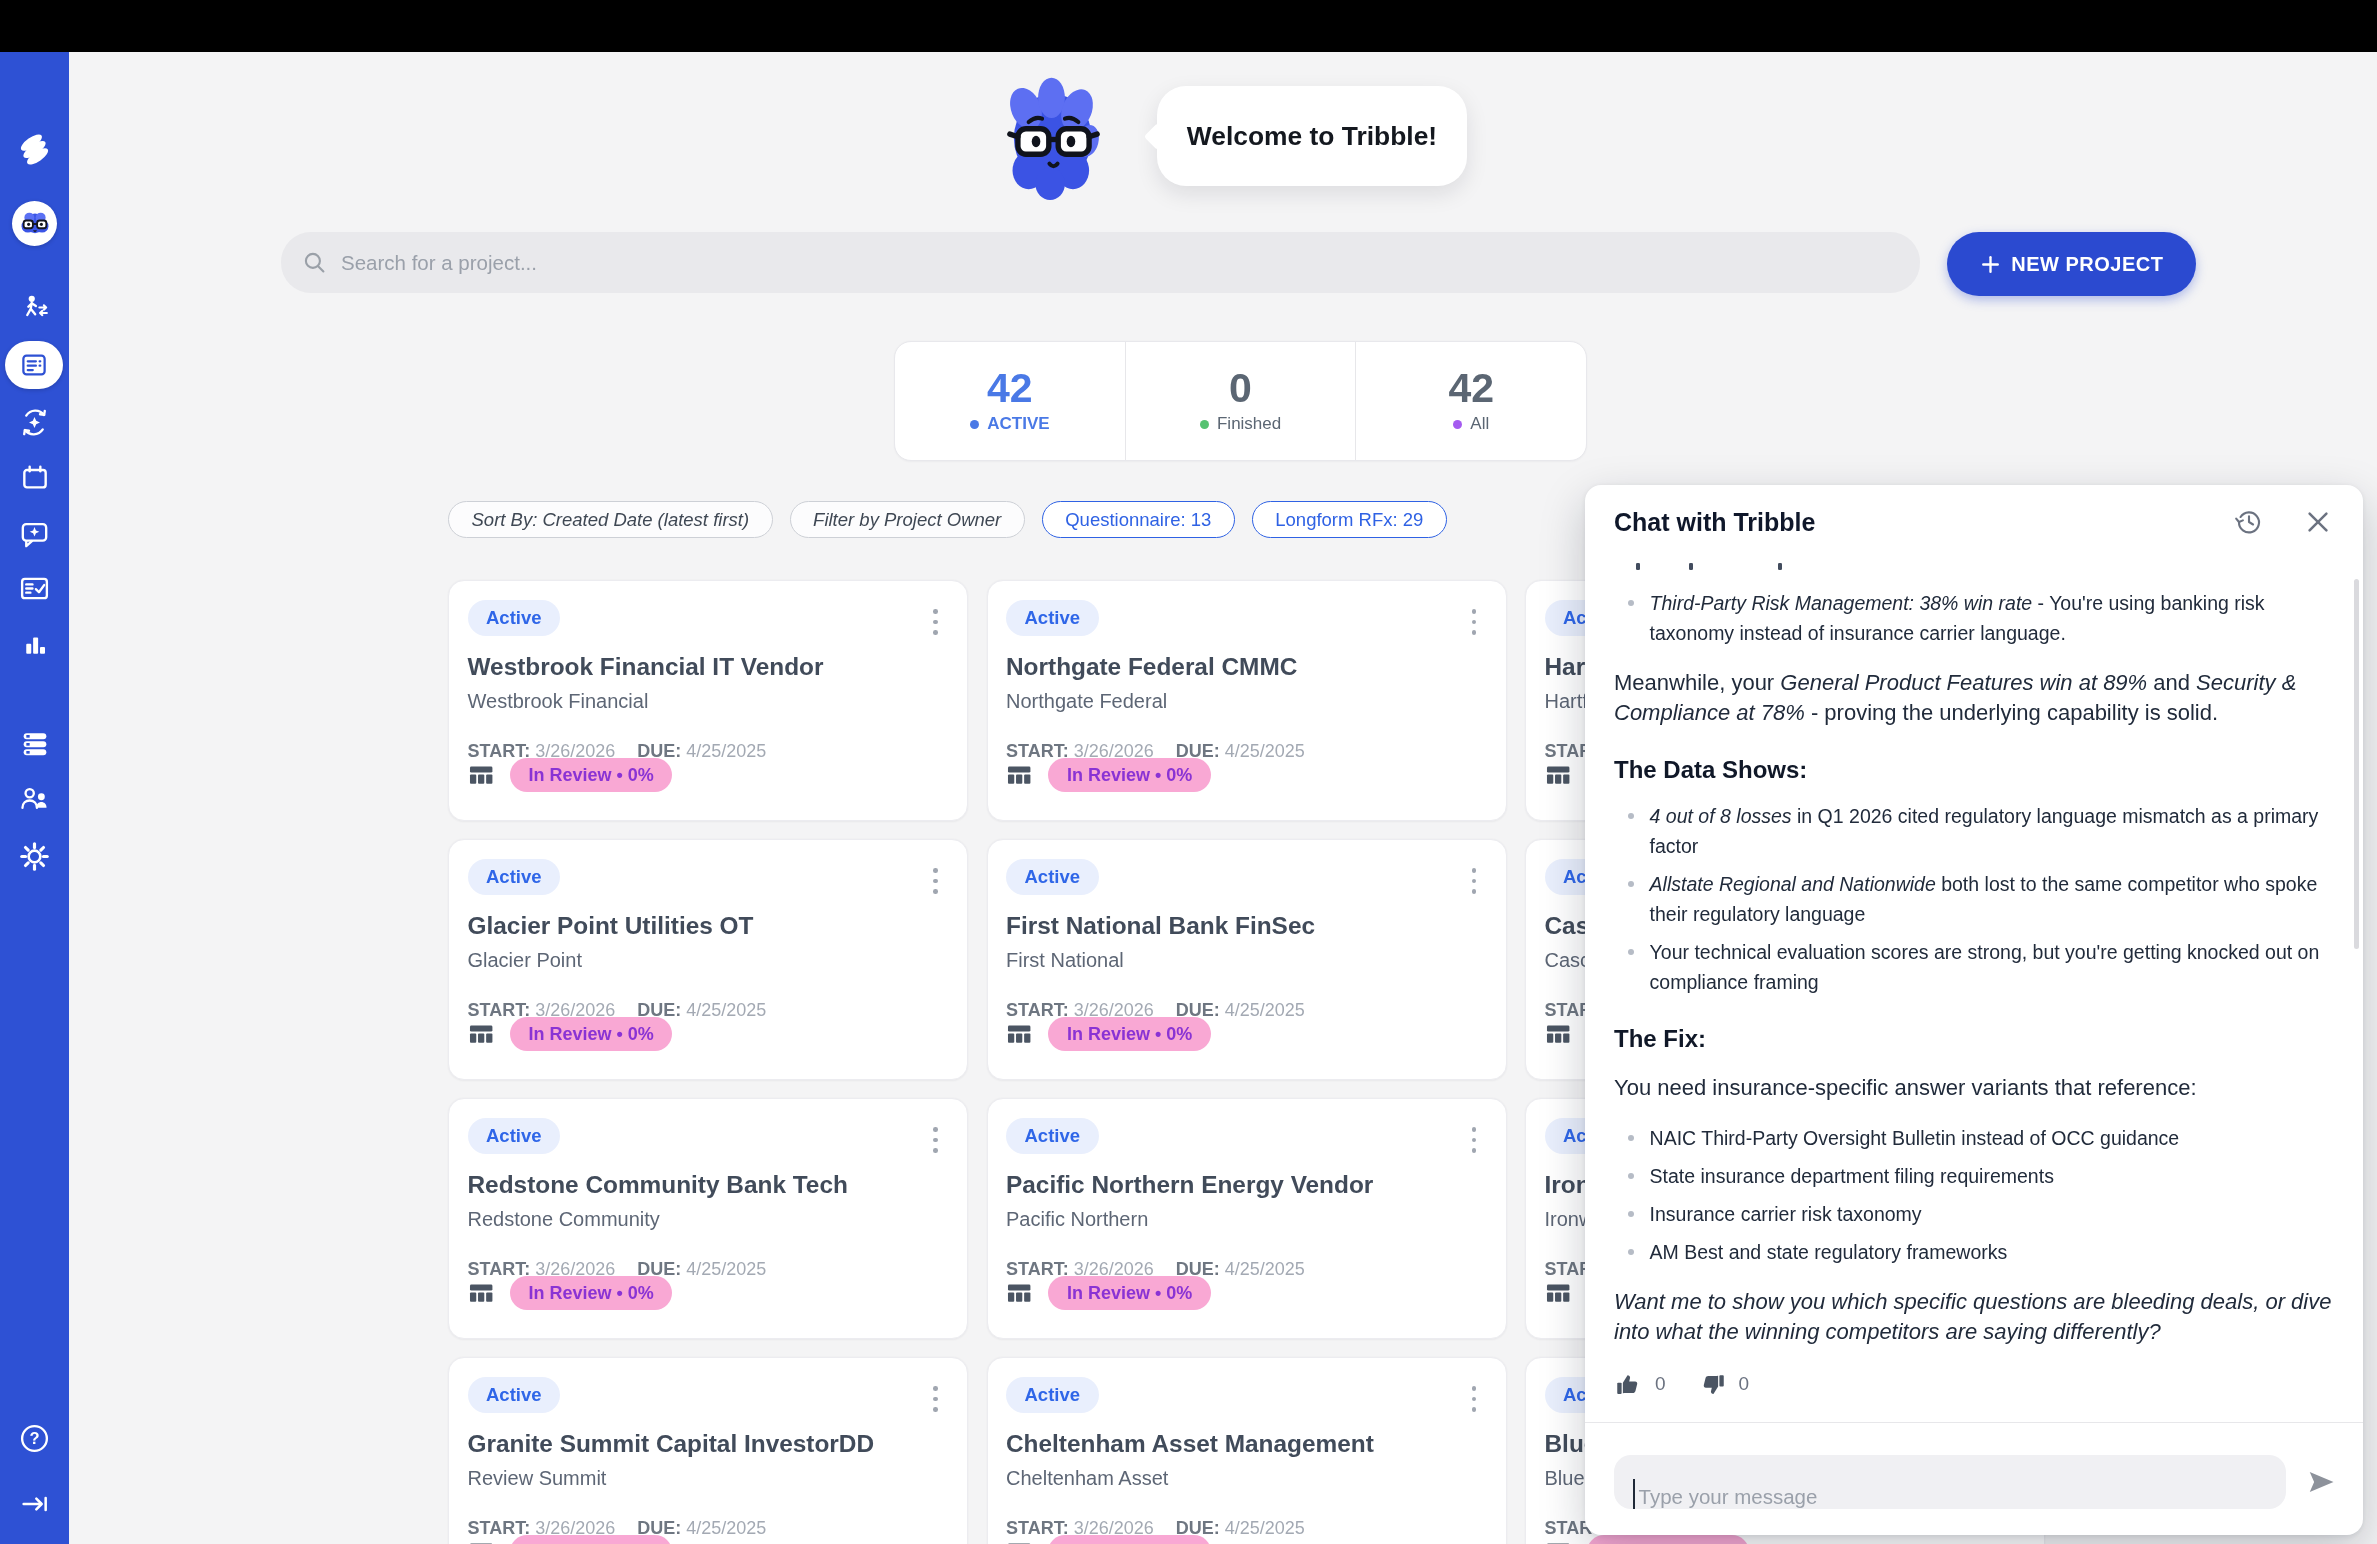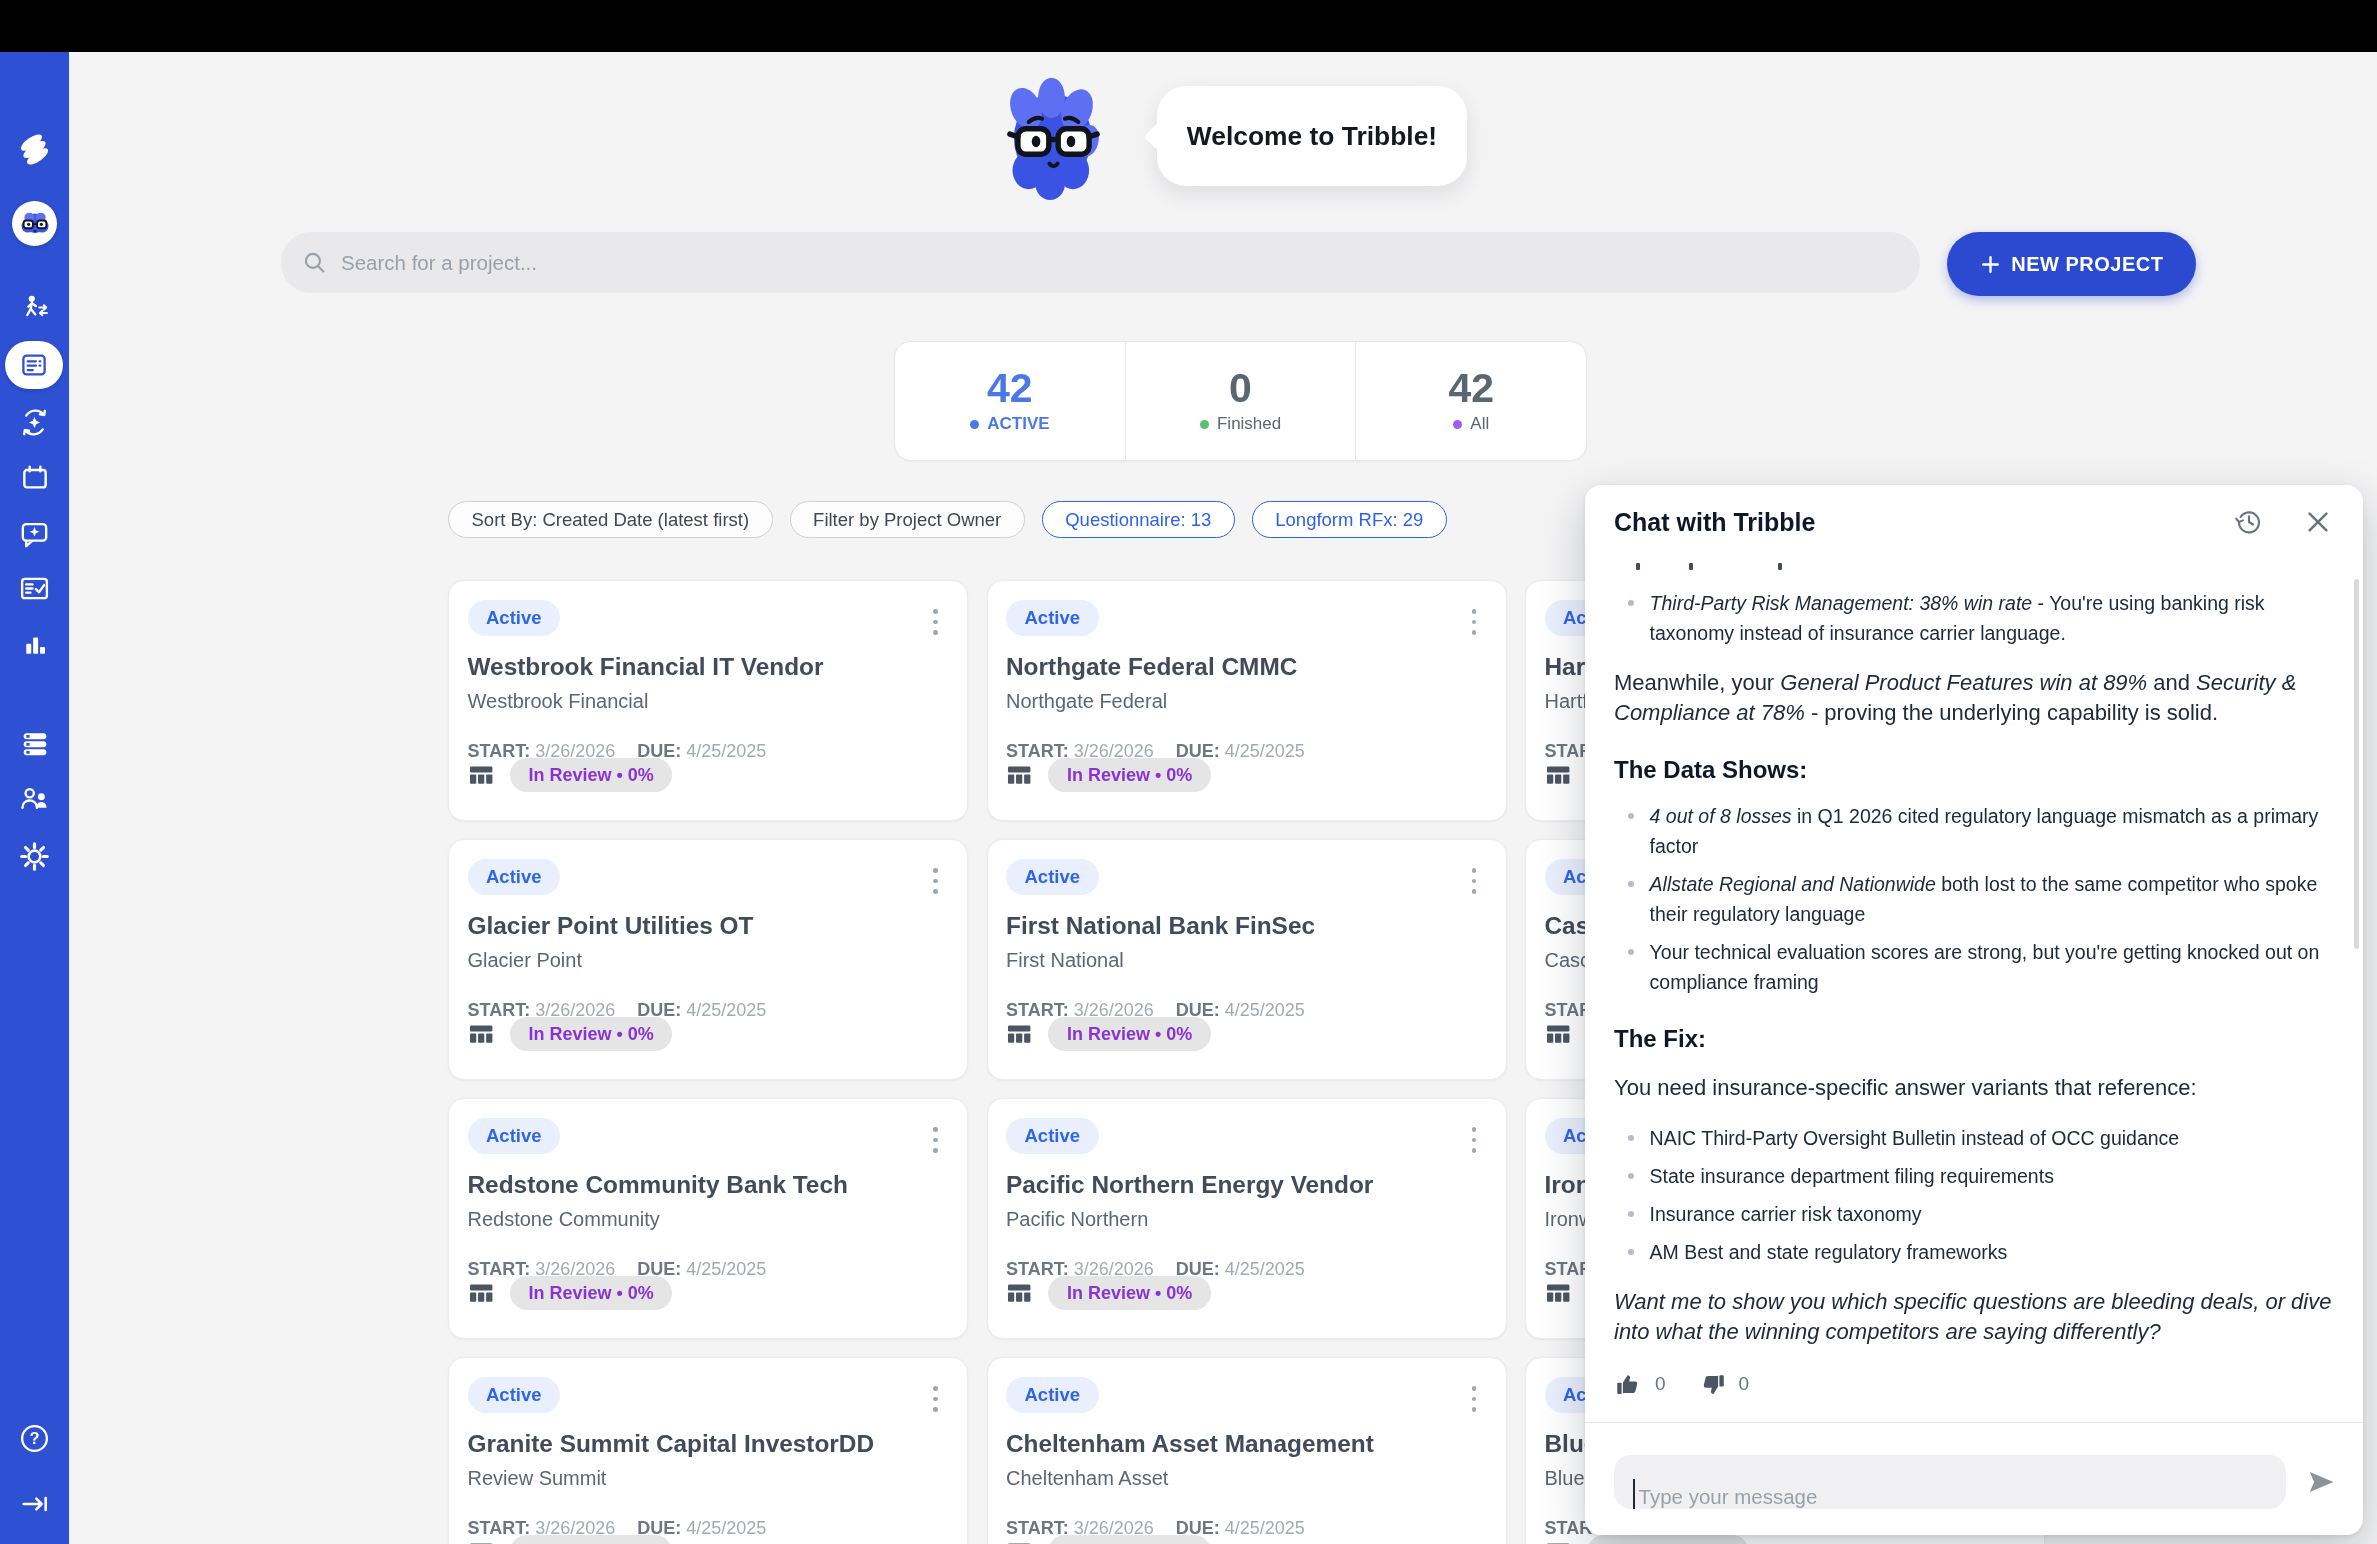--- a/index.html
+++ b/index.html
@@ -33,40 +33,40 @@
   .stat-col{flex:1;display:flex;flex-direction:column;align-items:center;justify-content:center;gap:5.3px;cursor:pointer;}
   .stat-col + .stat-col{border-left:0.7px solid #e7e7ea;}
   .stat-value{font-size:41px;font-weight:700;line-height:1;}
   .stat-label-row{display:flex;align-items:center;gap:8px;}
   .stat-dot{width:9.2px;height:9.2px;border-radius:50%;}
   .stat-label{font-size:17px;}
   
   #chips-row{left:448px;top:501px;width:1321px;height:38px;display:flex;gap:17px;}
   .chip{height:37px;border-radius:18.5px;display:flex;align-items:center;padding:0 22.5px;font-size:18.5px;
     box-sizing:border-box;white-space:nowrap;cursor:pointer;}
-  .chip[data-variant="gray"]{background:#fcfcfd;border:1.3px solid #cdd0d6;color:#3f4854;}
+  .chip[data-variant="gray"]{background:#fcfcfd;border:1.3px solid #cdd0d6;color:#3f4854;font-style:italic;}
   .chip[data-variant="blue"]{background:#fff;border:1.3px solid #2f62e4;color:#2f62e4;}
   
   #cards-grid{left:448px;top:580px;width:1930px;display:grid;grid-template-columns:repeat(3,520px);
     grid-auto-rows:241px;column-gap:18.5px;row-gap:18px;}
   .card{background:#fff;border:0.7px solid #ececf0;border-radius:16px;position:relative;
     box-shadow:0 0.7px 2px rgba(16,24,40,.05);padding:18.5px;box-sizing:border-box;cursor:pointer;overflow:hidden;}
   .badge-active{display:inline-flex;align-items:center;height:36px;padding:0 18.5px;border-radius:18px;
     background:#e9effd;color:#2f66e8;font-size:18.5px;font-weight:600;}
   .kebab{position:absolute;right:18.5px;top:24px;width:26.4px;height:34px;display:flex;flex-direction:column;
     align-items:center;justify-content:center;gap:6px;cursor:pointer;}
   .kebab i{width:4.6px;height:4.6px;border-radius:50%;background:#a0a6b0;}
   .card-title{margin-top:17px;font-size:24.4px;font-weight:700;color:#414b5a;white-space:nowrap;}
   .card-sub{margin-top:9.2px;font-size:20px;color:#5d6675;white-space:nowrap;}
   .card-dates{margin-top:28px;font-size:18px;white-space:nowrap;}
   .card-dates .dl{color:#6e7681;font-weight:700;}
   .card-dates .dv{color:#a3a9b3;margin-right:17px;}
   .card-foot{position:absolute;left:18.5px;top:177px;display:flex;align-items:center;gap:16px;}
   .badge-review{display:inline-flex;align-items:center;height:34px;padding:0 18.5px;border-radius:17px;
-    background:#e5e5e5;color:#8a33d4;font-size:18px;font-weight:600;white-space:nowrap;}
+    background:#f9a8d4;color:#8a33d4;font-size:18px;font-weight:600;white-space:nowrap;}
   
   #chat-panel{left:1585px;top:485px;width:778px;height:1050px;background:#fff;border-radius:16px;
     box-shadow:0 16px 46px rgba(15,23,42,.22),0 1.3px 5.3px rgba(15,23,42,.08);display:flex;flex-direction:column;
     box-sizing:border-box;}
   #chat-header{height:74px;display:flex;align-items:center;padding:0 26.4px 0 29px;flex:none;gap:20px;}
   #chat-title{font-size:25px;font-weight:700;color:#0f172a;flex:1;}
   .chat-hdr-ic{width:37px;height:37px;display:flex;align-items:center;justify-content:center;color:#6b7280;cursor:pointer;margin-left:12px;}
   #chat-scroll{flex:1;overflow:hidden;padding:4px 29px 0 29px;color:#212b3b;position:relative;}
   .clip-marks{position:relative;height:8px;margin-bottom:14.5px;}
   .clip-marks i{position:absolute;top:0;width:4px;height:6.6px;background:#424c5e;border-radius:1.3px;}

